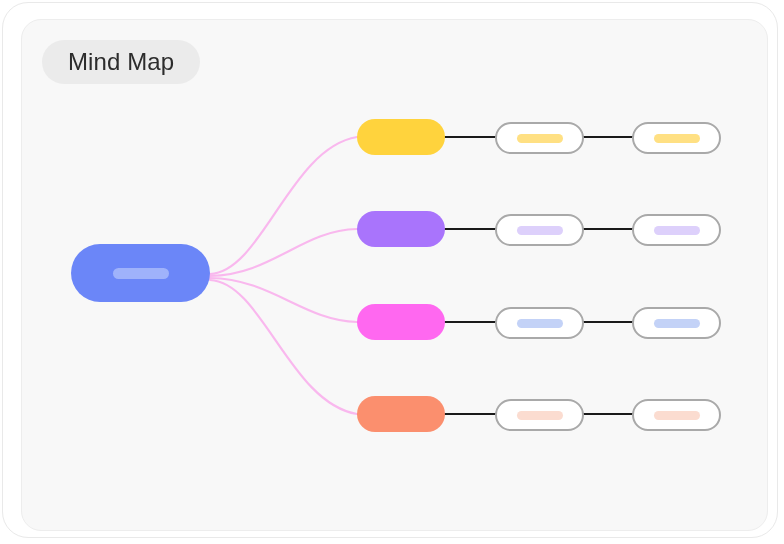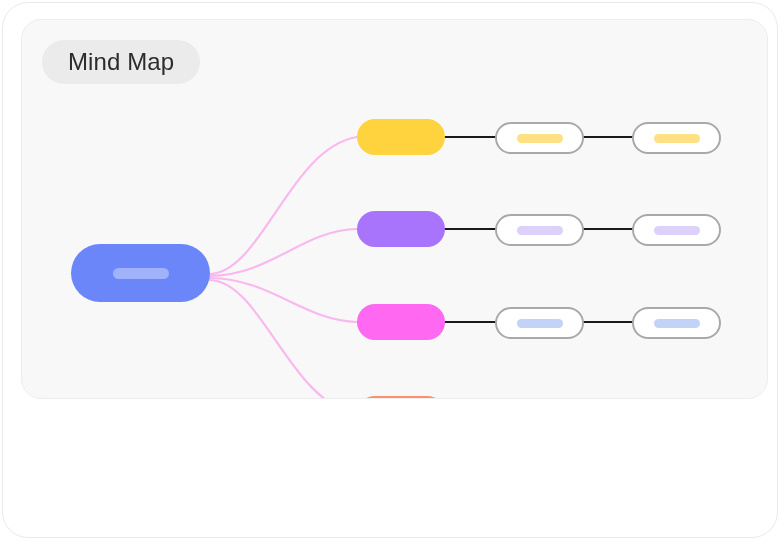--- a/index.html
+++ b/index.html
@@ -26,21 +26,21 @@
     border-radius: 26px;
     box-sizing: border-box;
   }
 
   
   #canvas-card {
     position: absolute;
     left: 18px;
     top: 16px;
     width: 747px;
-    height: 380px;
+    height: 512px;
     background: #f8f8f8;
     border: 1px solid #ededed;
     border-radius: 20px;
     box-sizing: border-box;
     overflow: hidden;
   }
 
   
   #title-badge {
     position: absolute;

